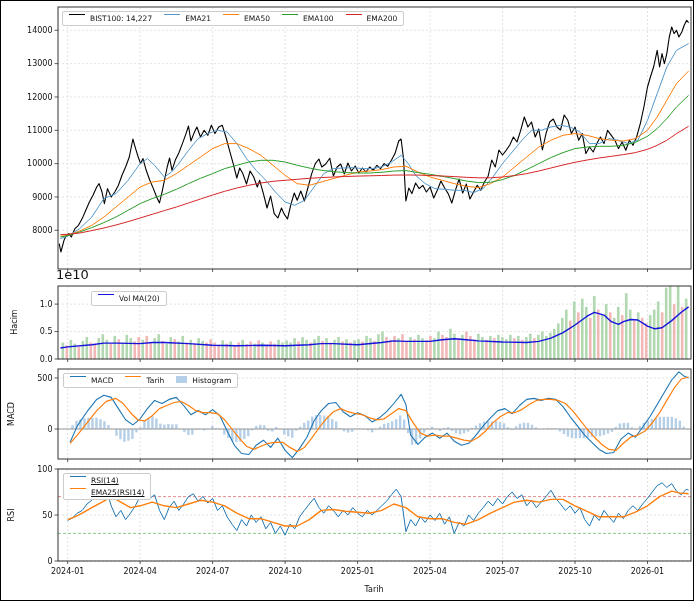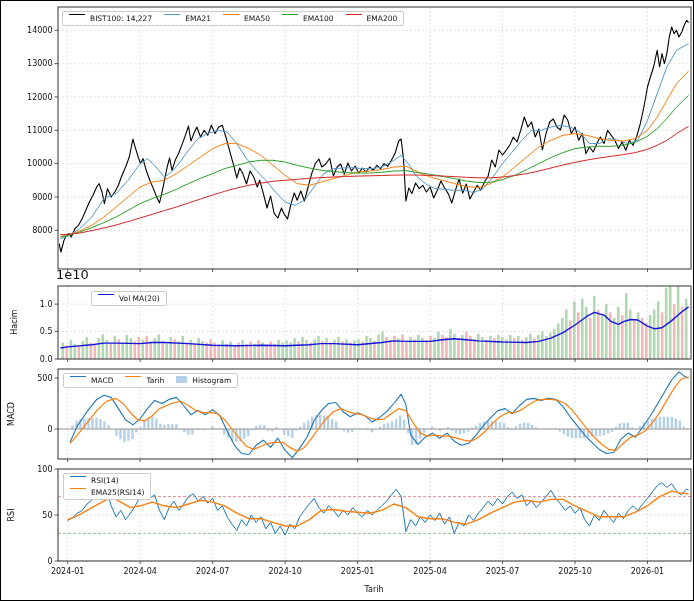--- a/index.html
+++ b/index.html
@@ -1,21 +1,21 @@
 <!DOCTYPE html>
 <html><head>
 <meta charset="utf-8">
 <style>
   html,body{margin:0;padding:0;background:#fff;font-family:"DejaVu Sans",sans-serif;}
   #figure{position:relative;width:694px;height:601px;background:#fff;border:1px solid #000;box-sizing:border-box;overflow:hidden;}
   svg{position:absolute;left:0;top:0;}
   .grid{stroke:#dcdcdc;stroke-dasharray:2 2;stroke-width:0.8;}
   .tick{font-size:8px;fill:#111;font-family:"DejaVu Sans",sans-serif;}
   .legend{position:absolute;display:flex;gap:12px;background:#fff;border:1px solid #ccc;border-radius:2px;padding:2px 6px;font-size:7.5px;color:#111;align-items:center;z-index:3;}
-  .legend.v{flex-direction:column;align-items:flex-start;gap:3px;}
+  .legend.v{flex-direction:column;align-items:flex-start;gap:3px;text-decoration:underline;}
   .li{display:flex;align-items:flex-start;gap:5px;white-space:nowrap;}
   .sw{width:16px;height:0;border-top:1.7px solid #000;}
   .swp{width:11px;height:7px;}
   .ylab{position:absolute;font-size:8px;color:#111;transform:translate(-50%,-50%) rotate(-90deg);z-index:2;}
   #xlabel{position:absolute;left:373px;top:584px;transform:translate(-50%,0);font-size:8px;color:#111;}
   #offset-1e10{position:absolute;left:55px;top:266px;font-size:13px;color:#111;}
   #legend-1{left:61px;top:10px;}
   #legend-2{left:62px;top:290px;margin-left:28px;}
   #legend-3{left:62px;top:372px;}
   #legend-4{left:62px;top:472px;}

